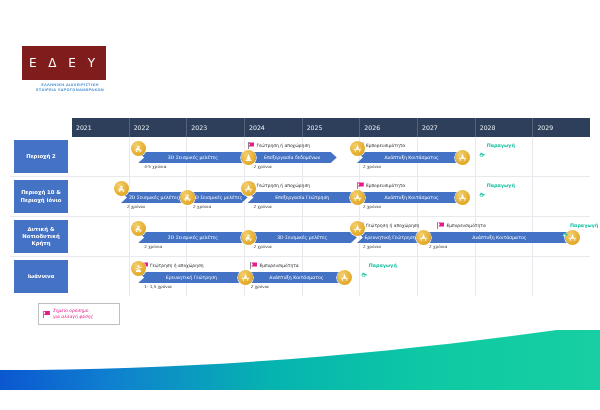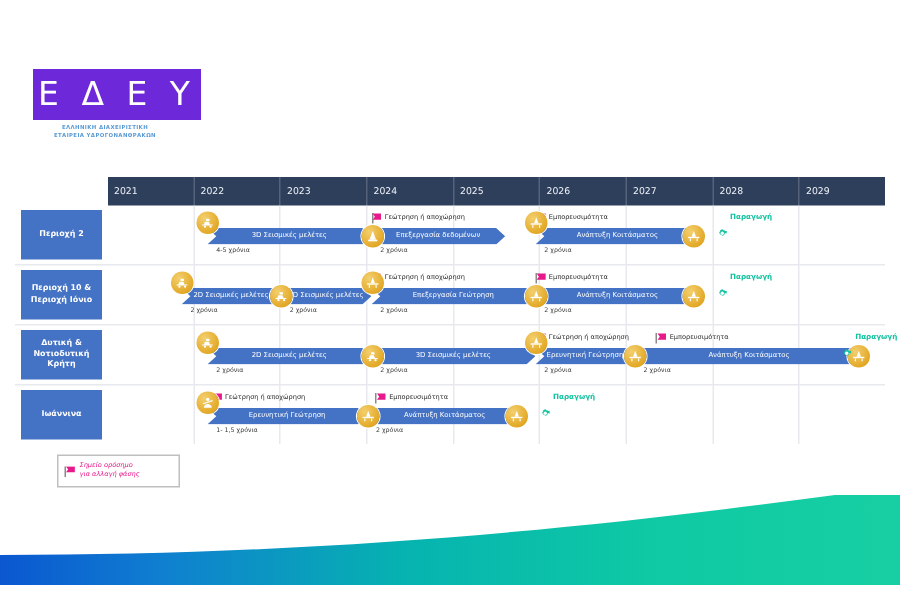--- a/index.html
+++ b/index.html
@@ -7,23 +7,23 @@
     width:600px;height:410px;
     background:#ffffff;
     font-family:"DejaVu Sans","Liberation Sans",sans-serif;
     overflow:hidden;position:relative;
   }
   .slide{position:absolute;inset:0;background:#fff;overflow:hidden;}
 
   
   .logo{position:absolute;left:22px;top:46px;width:96px;}
   .logo-box{
-    background:#6d28d9;width:112px;height:34px;
+    background:#7f1d1d;width:84px;height:34px;
     display:flex;align-items:center;justify-content:center;
-    letter-spacing:4px;color:#ffffff;font-size:22px;font-weight:400;
+    letter-spacing:4px;color:#ffffff;font-size:12px;font-weight:400;
   }
   .logo-sub{
     margin-top:3px;width:96px;color:#5b9bd5;
     font-size:3.6px;line-height:1.5;letter-spacing:.25px;
     text-align:center;font-weight:700;
   }
 
   
   .chart{position:absolute;left:10px;top:118px;width:580px;height:178px;}
 

